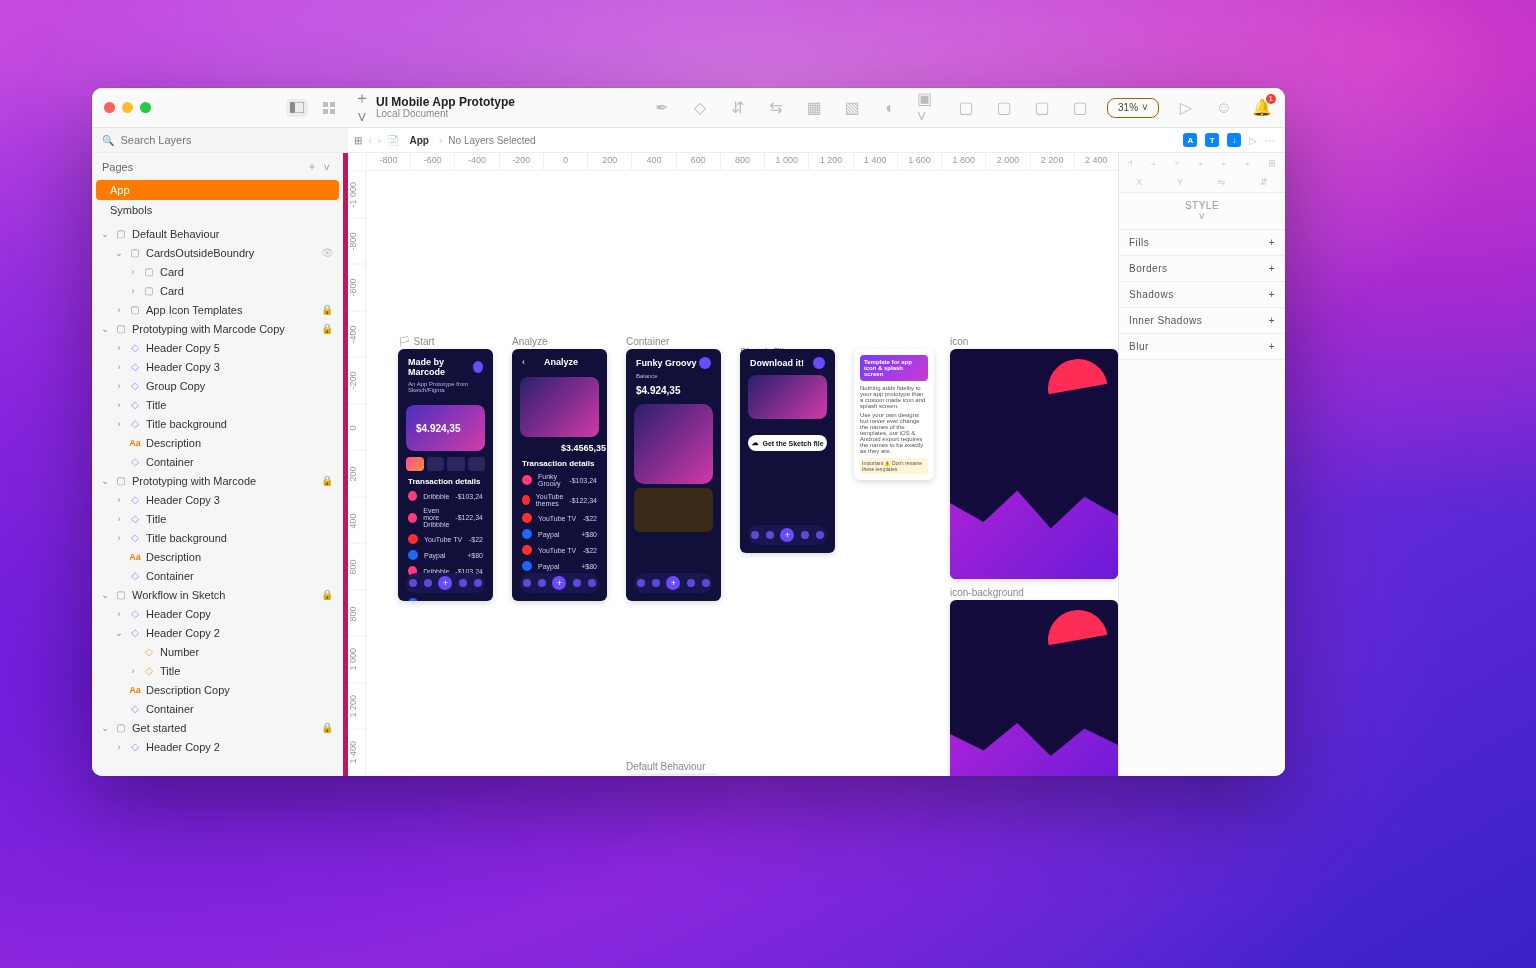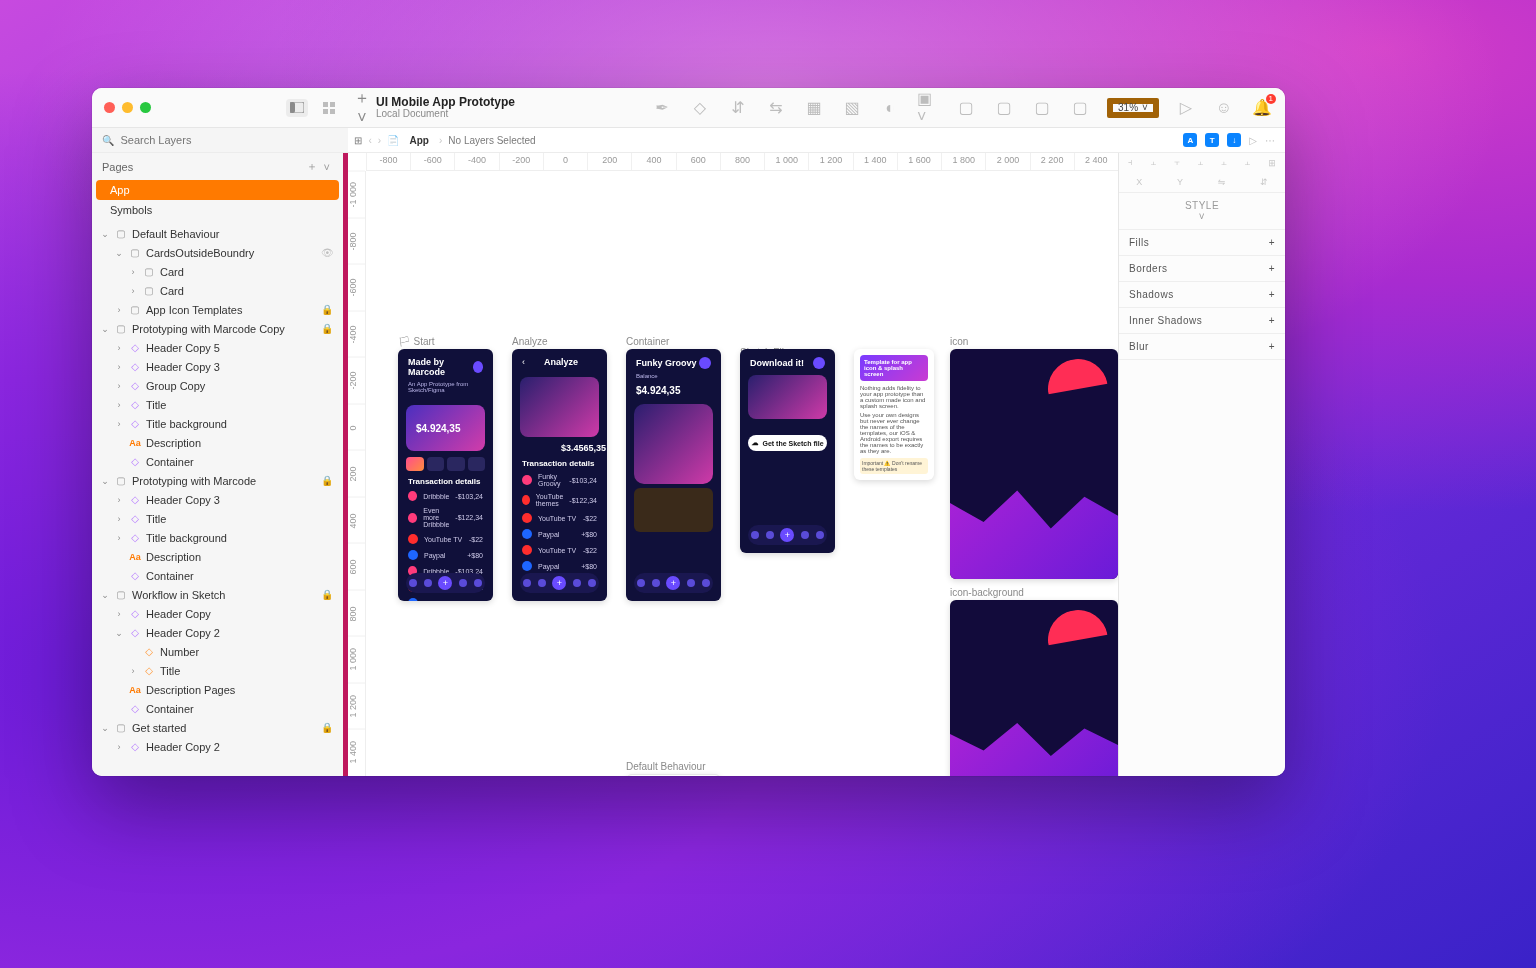--- a/index.html
+++ b/index.html
@@ -26,21 +26,21 @@
 .tb-icons { margin-left: auto; margin-right: 8px; display:flex; gap:10px; }
 .tb-btn { width:22px; height:18px; border-radius:4px; display:flex; align-items:center; justify-content:center; color:#8a8a8a; }
 .tb-btn.active { background:#ececec; }
 .titlebar-main { display:flex; align-items:center; }
 .add-menu { width:28px; text-align:center; color:#8a8a8a; font-size:16px; }
 .doc-title { line-height:1.05; }
 .doc-title .t { font-size:12px; font-weight:600; color:#222; }
 .doc-title .s { font-size:10px; color:#8a8a8a; }
 .toolbar-right { margin-left:auto; display:flex; align-items:center; gap:16px; padding-right:12px; }
 .tool-ico { width:22px; height:22px; display:flex; align-items:center; justify-content:center; color:#bdbdbd; }
-.zoom { width:52px; height:20px; border:6px solid #a16207; border-radius:2px; font-size:10px; display:flex; align-items:center; justify-content:center; gap:4px; color:#444; }
+.zoom { width:52px; height:20px; border:1px solid #a16207; border-radius:8px; font-size:10px; display:flex; align-items:center; justify-content:center; gap:4px; color:#444; }
 .bell { position:relative; }
 .bell .badge { position:absolute; top:-3px; right:-3px; background:#ff3b30; color:#fff; border-radius:8px; font-size:8px; padding:0 3px; line-height:10px; }
 
 
 .subbar { display:grid; grid-template-columns:256px 1fr 167px; border-bottom:1px solid #ececec; background:#fff; font-size:10px; color:#7a7a7a; }
 .subbar .search { display:flex; align-items:center; padding:0 10px; gap:6px; background:#f5f5f5; }
 .subbar .search input { border:none; background:transparent; font-size:11px; color:#999; width:100%; outline:none; }
 .subbar .crumb { display:flex; align-items:center; gap:6px; padding-left:6px; }
 .subbar .crumb .chip { padding:1px 4px; border-radius:3px; }
 .subbar .pill { width:14px; height:14px; border-radius:3px; background:#0a84ff; color:#fff; font-size:8px; display:flex; align-items:center; justify-content:center; font-weight:700; }
@@ -341,21 +341,21 @@
             <span class="lbl">Number</span>
           </div>
           <div class="row ind3">
             <span class="disc">›</span>
             <span class="ico shape-o">◇</span>
             <span class="lbl">Title</span>
           </div>
           <div class="row ind2">
             <span class="disc"></span>
             <span class="ico text">Aa</span>
-            <span class="lbl">Description Pages</span>
+            <span class="lbl">Description Copy</span>
           </div>
           <div class="row ind2">
             <span class="disc"></span>
             <span class="ico shape">◇</span>
             <span class="lbl">Container</span>
           </div>
           <div class="row ind1">
             <span class="disc">⌄</span>
             <span class="ico artboard">▢</span>
             <span class="lbl">Get started</span>

